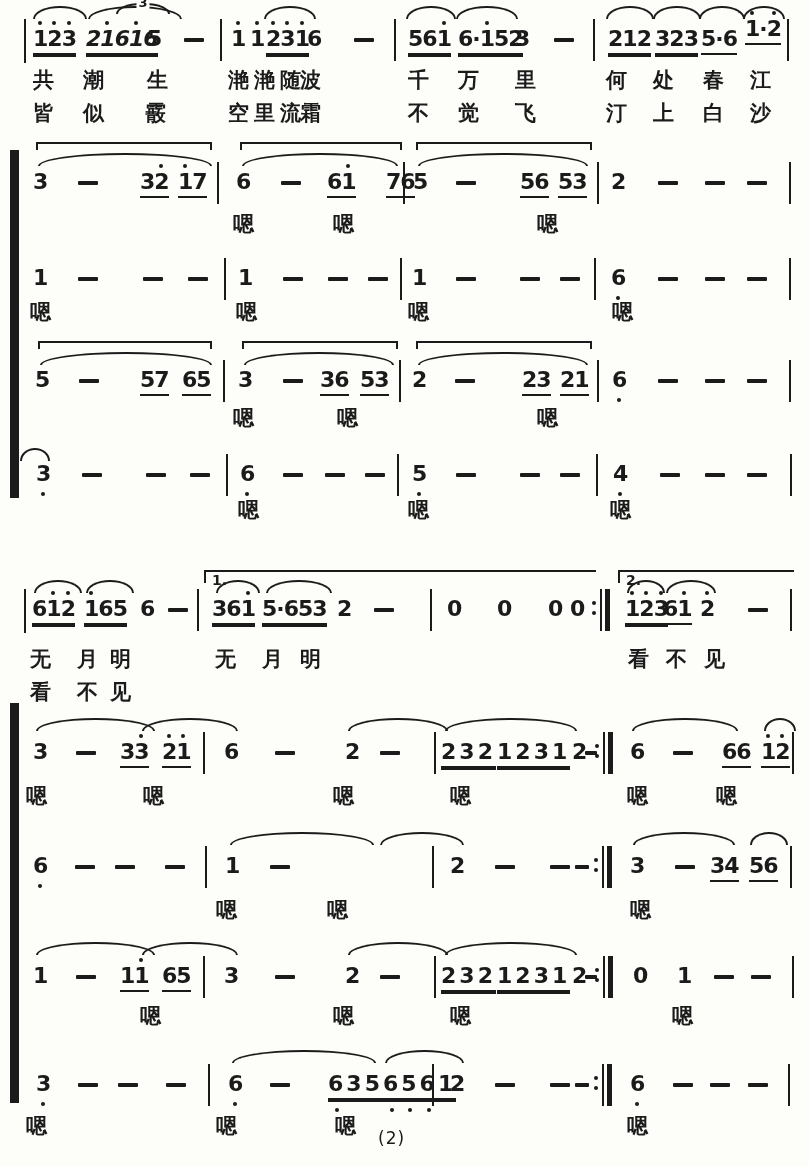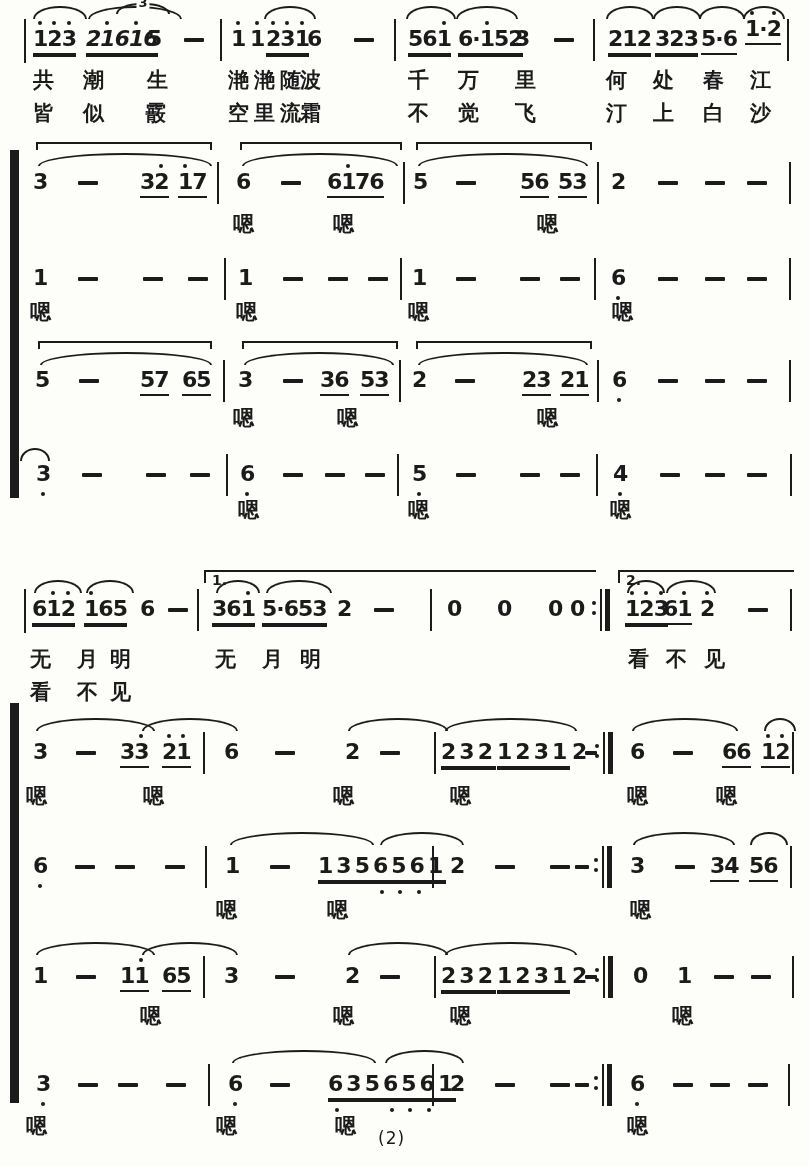--- a/index.html
+++ b/index.html
@@ -130,21 +130,21 @@
     <div class="slur" style="left: 242px; top: 153px; width: 152px;"></div>
     <div class="slur" style="left: 418px; top: 153px; width: 166px;"></div>
     <div class="note" style="left: 33px; top: 168px;"><span class="ch">3</span></div>
     <div class="dash" style="left: 78px; top: 181px; width: 20px;"></div>
     <div class="note ul1" style="left: 140px; top: 168px;"><span class="ch">3</span><span class="ch hi">2</span></div>
     <div class="note ul1" style="left: 178px; top: 168px;"><span class="ch hi">1</span><span class="ch">7</span></div>
     <div class="bar" style="left: 217px; top: 162px; height: 42px;"></div>
     <div class="note" style="left: 236px; top: 168px;"><span class="ch">6</span></div>
     <div class="dash" style="left: 281px; top: 181px; width: 20px;"></div>
     <div class="note ul1" style="left: 327px; top: 168px;"><span class="ch">6</span><span class="ch hi">1</span></div>
-    <div class="note ul1" style="left: 355px; top: 168px;"><span class="ch">7</span><span class="ch">6</span></div>
+    <div class="note ul1" style="left: 386px; top: 168px;"><span class="ch">7</span><span class="ch">6</span></div>
     <div class="bar" style="left: 403px; top: 162px; height: 42px;"></div>
     <div class="note" style="left: 413px; top: 168px;"><span class="ch">5</span></div>
     <div class="dash" style="left: 456px; top: 181px; width: 20px;"></div>
     <div class="note ul1" style="left: 520px; top: 168px;"><span class="ch">5</span><span class="ch">6</span></div>
     <div class="note ul1" style="left: 558px; top: 168px;"><span class="ch">5</span><span class="ch">3</span></div>
     <div class="bar" style="left: 597px; top: 162px; height: 42px;"></div>
     <div class="note" style="left: 611px; top: 168px;"><span class="ch">2</span></div>
     <div class="dash" style="left: 658px; top: 181px; width: 20px;"></div>
     <div class="dash" style="left: 705px; top: 181px; width: 20px;"></div>
     <div class="dash" style="left: 747px; top: 181px; width: 20px;"></div>
@@ -320,21 +320,20 @@
     <div class="slur" style="left: 380px; top: 832px; width: 80px;"></div>
     <div class="slur" style="left: 633px; top: 832px; width: 98px;"></div>
     <div class="slur" style="left: 750px; top: 832px; width: 34px;"></div>
     <div class="note" style="left: 33px; top: 852px;"><span class="ch lo">6</span></div>
     <div class="dash" style="left: 75px; top: 865px; width: 20px;"></div>
     <div class="dash" style="left: 115px; top: 865px; width: 20px;"></div>
     <div class="dash" style="left: 165px; top: 865px; width: 20px;"></div>
     <div class="bar" style="left: 205px; top: 846px; height: 42px;"></div>
     <div class="note" style="left: 225px; top: 852px;"><span class="ch">1</span></div>
     <div class="dash" style="left: 270px; top: 865px; width: 20px;"></div>
-    <div class="note ul2" style="left: 318px; top: 852px; letter-spacing: 3px;"><span class="ch">1</span><span class="ch">3</span><span class="ch">5</span><span class="ch lo">6</span><span class="ch lo">5</span><span class="ch lo">6</span><span class="ch">1</span></div>
     <div class="bar" style="left: 432px; top: 846px; height: 42px;"></div>
     <div class="note" style="left: 450px; top: 852px;"><span class="ch">2</span></div>
     <div class="dash" style="left: 495px; top: 865px; width: 20px;"></div>
     <div class="dash" style="left: 550px; top: 865px; width: 20px;"></div>
     <div class="dash" style="left: 575px; top: 865px; width: 14px;"></div>
     <div class="repeat" style="left: 594px; top: 846px; height: 42px;">
       <div class="rp-dot" style="top: 12px;"></div>
       <div class="rp-dot" style="top: 22px;"></div>
       <div class="rp-thin"></div>
       <div class="rp-thick"></div>

